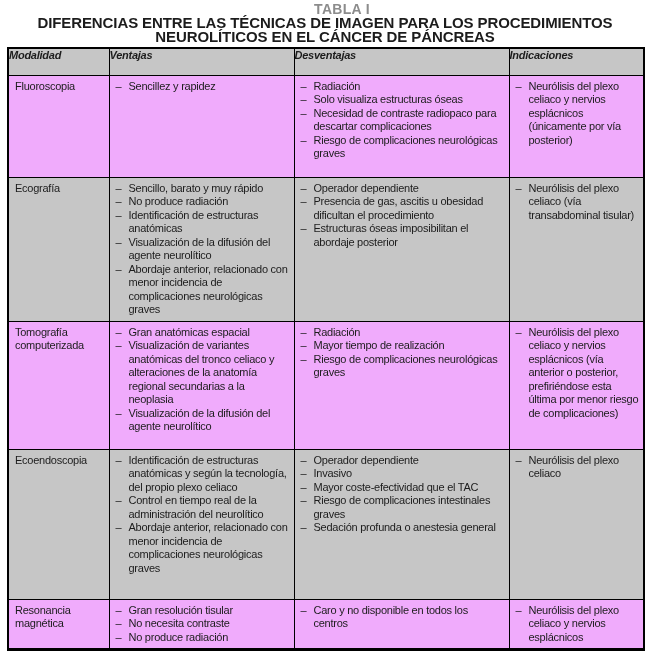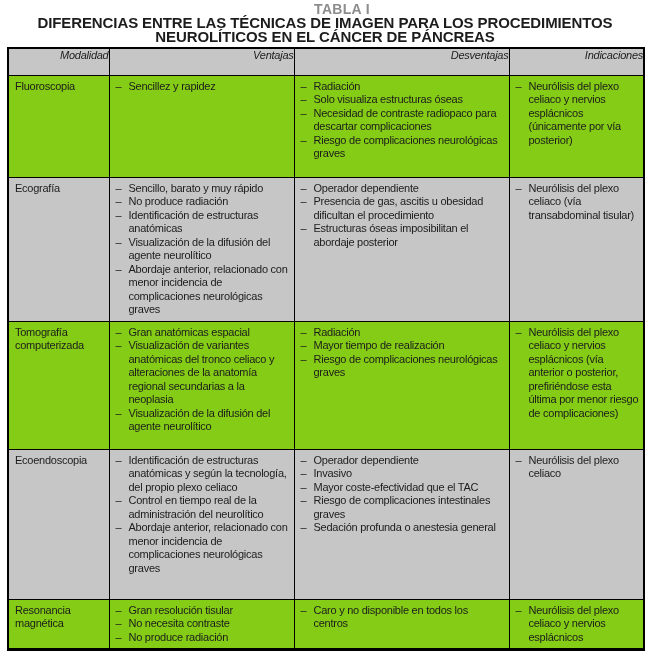--- a/index.html
+++ b/index.html
@@ -51,29 +51,29 @@
     border:1px solid var(--border);
     vertical-align:top;
     font-size:11px;
     line-height:13.5px;
   }
   table.tbl{border:2px solid var(--border);border-bottom-width:3px;}
   thead tr{height:27px;}
   thead th{
     background:var(--shade);
     font-style:italic;
-    font-weight:normal;
+    font-weight:bold;
     font-size:11.5px;
-    text-align:right;
+    text-align:left;
     vertical-align:middle;
     border-bottom-width:2px;
   }
   tbody td{
     padding:4px 4px 4px 6px;
-    background:#84cc16;
+    background:#f0abfc;
   }
   tbody tr.shaded td{background:var(--shade);}
   tbody tr:nth-child(1){height:102px;}
   tbody tr:nth-child(2){height:124px;}
   tbody tr:nth-child(3){height:128px;margin-left:36px;}
   tbody tr:nth-child(4){height:150px;}
   tbody tr:nth-child(5){height:47px;}
   .bullet-row{display:flex;}
   .dash{width:13px;flex:0 0 13px;}
   .bullet-text{flex:1;}

